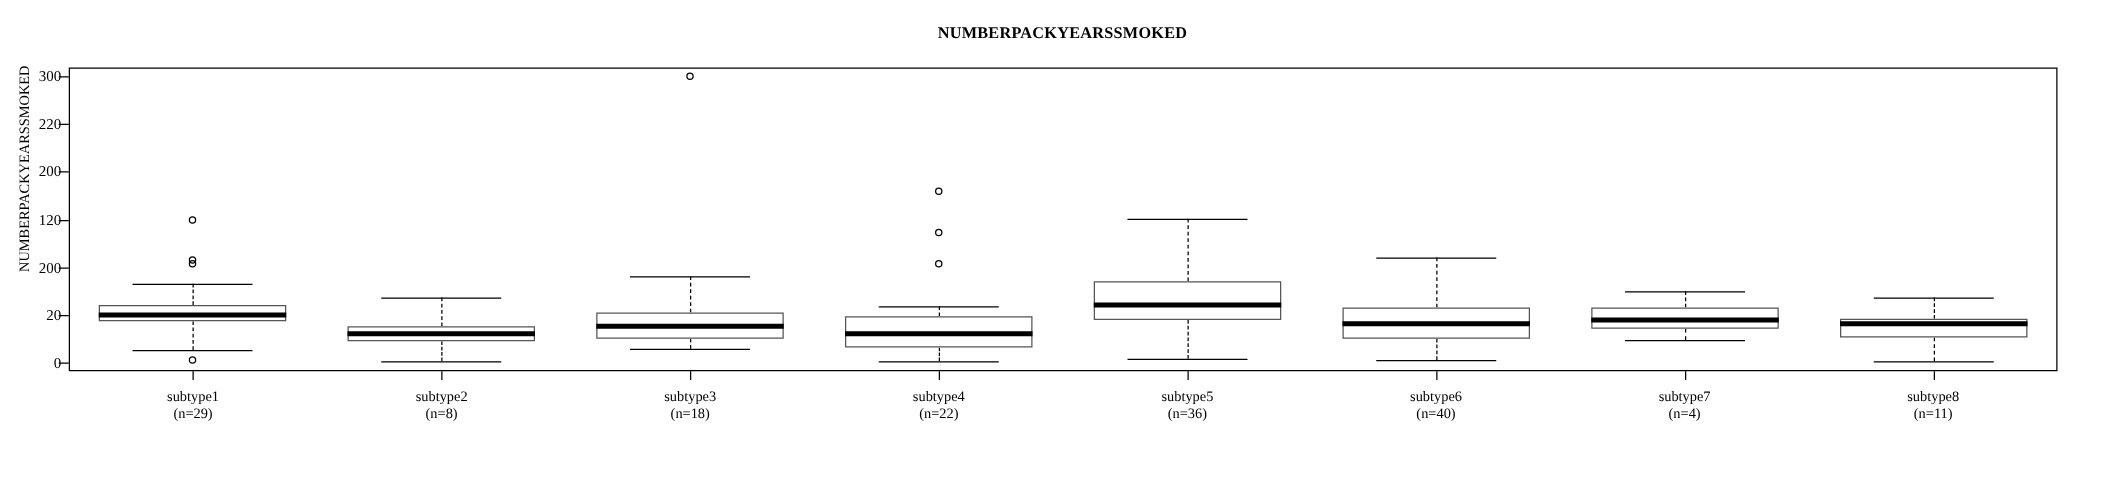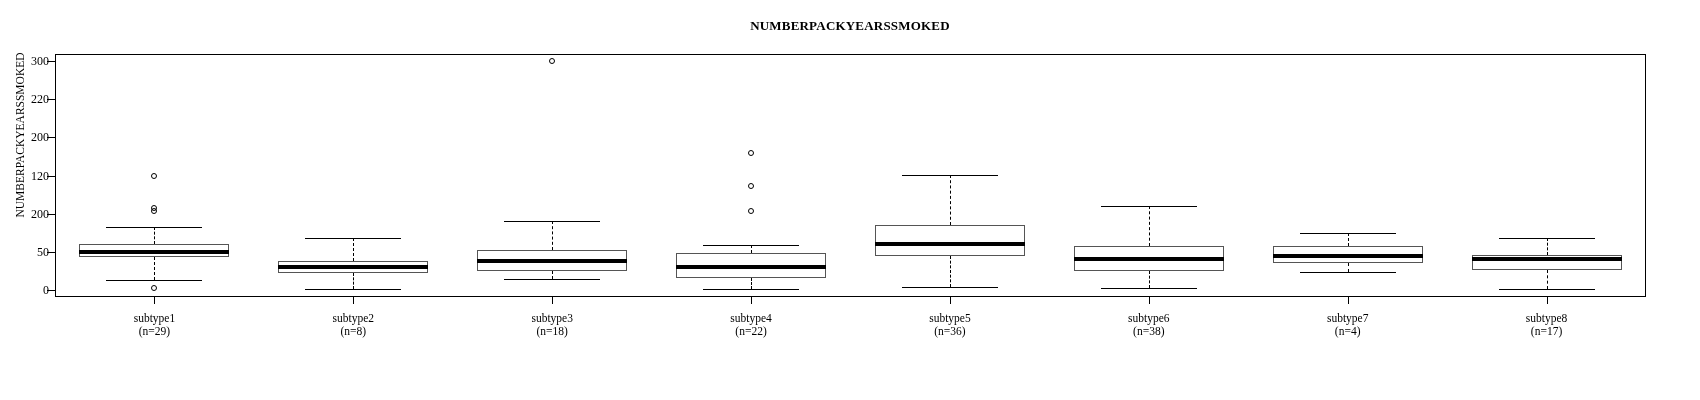--- a/index.html
+++ b/index.html
@@ -150,21 +150,21 @@
   <div class="chart-title">NUMBERPACKYEARSSMOKED</div>
 
   <div class="ylabel">NUMBERPACKYEARSSMOKED</div>
 
   <div id="panel"></div>
 
   <div id="yaxis">
       <div class="ytick" style="top: 290px;"></div>
       <div class="ytick-label" style="top: 284px;">0</div>
       <div class="ytick" style="top: 251.833px;"></div>
-      <div class="ytick-label" style="top: 245.833px;">50</div>
+      <div class="ytick-label" style="top: 245.833px;">20</div>
       <div class="ytick" style="top: 213.667px;"></div>
       <div class="ytick-label" style="top: 207.667px;">200</div>
       <div class="ytick" style="top: 175.5px;"></div>
       <div class="ytick-label" style="top: 169.5px;">120</div>
       <div class="ytick" style="top: 137.333px;"></div>
       <div class="ytick-label" style="top: 131.333px;">200</div>
       <div class="ytick" style="top: 99.1667px;"></div>
       <div class="ytick-label" style="top: 93.1667px;">220</div>
       <div class="ytick" style="top: 61px;"></div>
       <div class="ytick-label" style="top: 55px;">300</div>
@@ -174,25 +174,25 @@
       <div class="xtick-label" style="left: 154.438px;"><span>subtype1</span><span class="n">(n=29)</span></div>
       <div class="xtick" style="left: 353.312px;"></div>
       <div class="xtick-label" style="left: 353.312px;"><span>subtype2</span><span class="n">(n=8)</span></div>
       <div class="xtick" style="left: 552.188px;"></div>
       <div class="xtick-label" style="left: 552.188px;"><span>subtype3</span><span class="n">(n=18)</span></div>
       <div class="xtick" style="left: 751.062px;"></div>
       <div class="xtick-label" style="left: 751.062px;"><span>subtype4</span><span class="n">(n=22)</span></div>
       <div class="xtick" style="left: 949.938px;"></div>
       <div class="xtick-label" style="left: 949.938px;"><span>subtype5</span><span class="n">(n=36)</span></div>
       <div class="xtick" style="left: 1148.81px;"></div>
-      <div class="xtick-label" style="left: 1148.81px; text-align: center;"><span>subtype6</span><span class="n">(n=38)</span></div>
+      <div class="xtick-label" style="left: 1148.81px; text-align: center;"><span>subtype6</span><span class="n">(n=40)</span></div>
       <div class="xtick" style="left: 1347.69px;"></div>
       <div class="xtick-label" style="left: 1347.69px;"><span>subtype7</span><span class="n">(n=4)</span></div>
       <div class="xtick" style="left: 1546.56px;"></div>
-      <div class="xtick-label" style="left: 1546.56px;"><span>subtype8</span><span class="n">(n=17)</span></div>
+      <div class="xtick-label" style="left: 1546.56px;"><span>subtype8</span><span class="n">(n=11)</span></div>
     </div>
 
   <div id="plotarea">
       <div class="whisker" style="left: 99.4375px; top: 172.643px; height: 17.5567px;"></div>
       <div class="whisker" style="left: 99.4375px; top: 203.177px; height: 22.9px;"></div>
       <div class="cap" style="left: 51.4375px; top: 172.643px; width: 96px;"></div>
       <div class="cap" style="left: 51.4375px; top: 226.077px; width: 96px;"></div>
       <div class="box" style="left: 24.4375px; top: 190.2px; width: 150px; height: 12.9767px;"></div>
       <div class="median" style="left: 24.4375px; top: 195.833px; width: 150px;"></div>
       <div class="outlier" style="left: 99.4375px; top: 121.5px;"></div>

